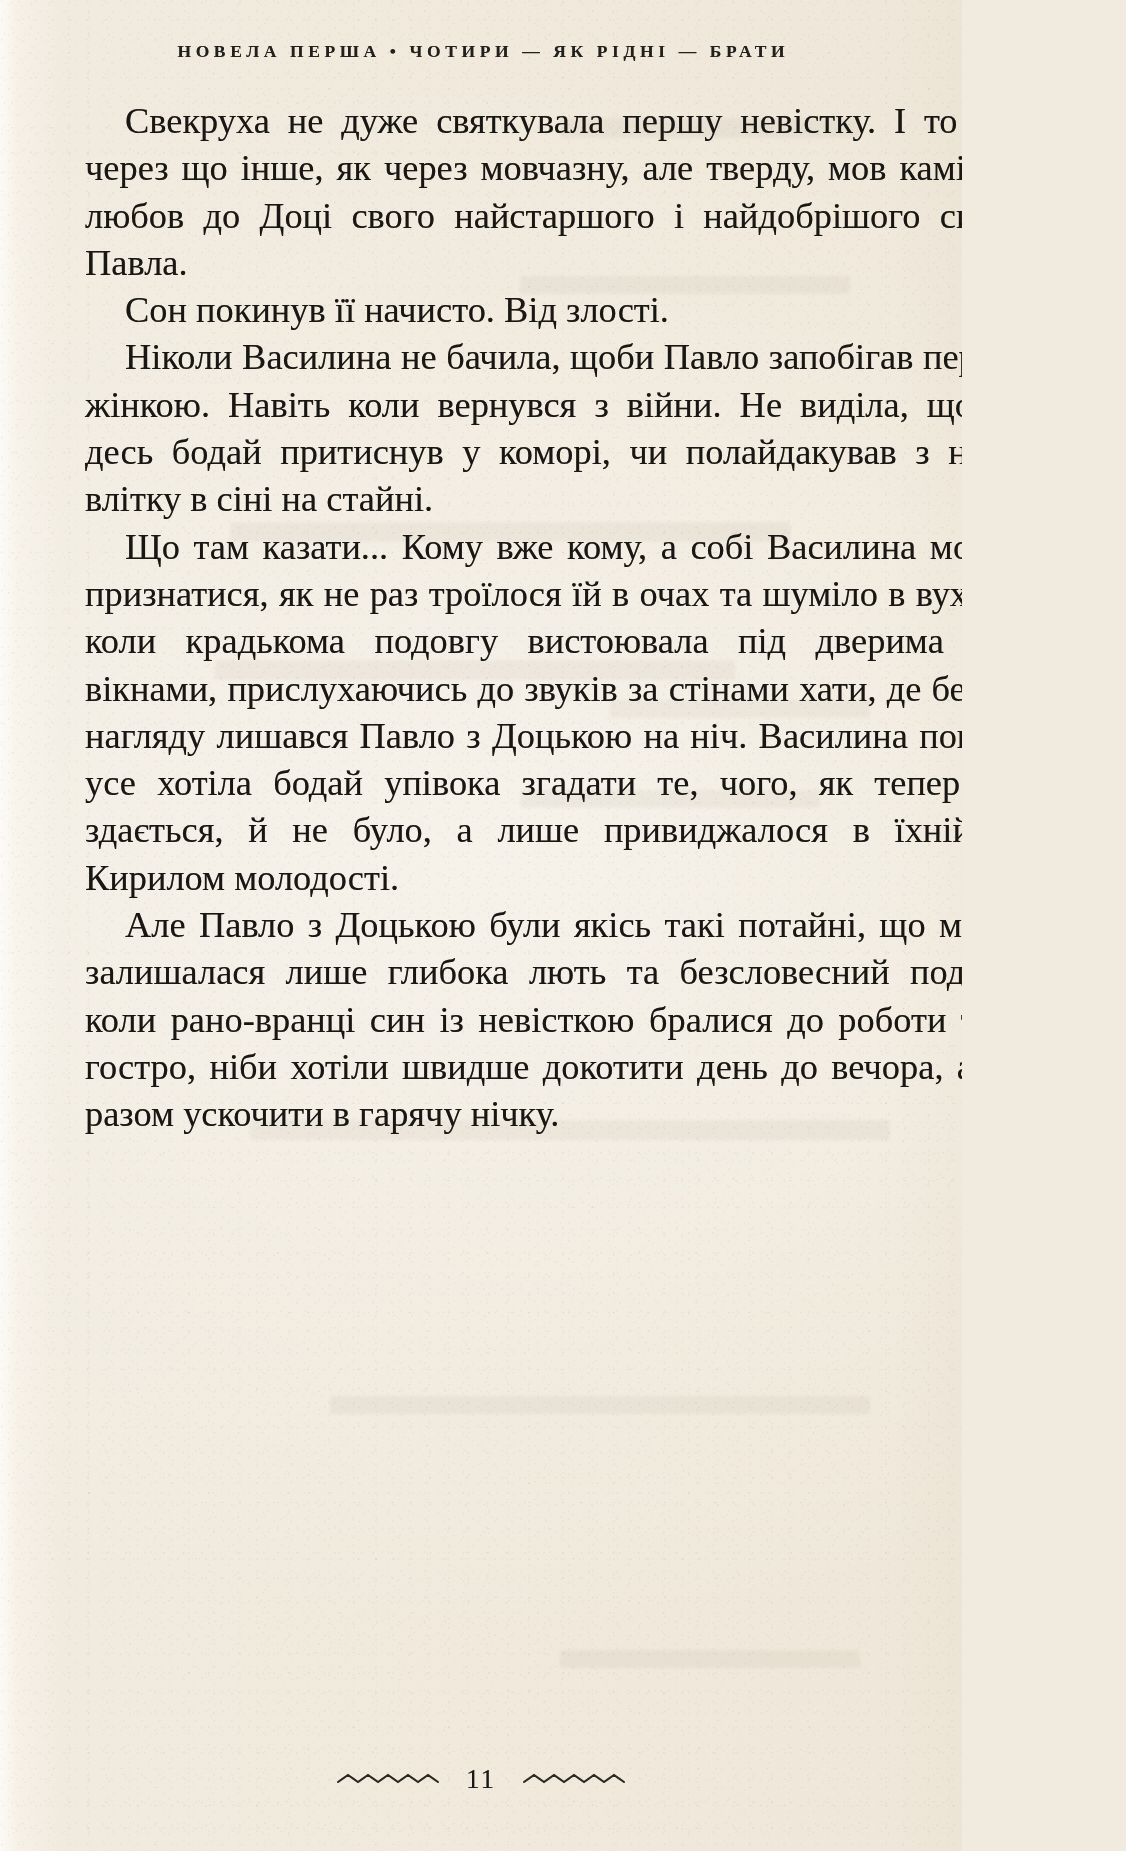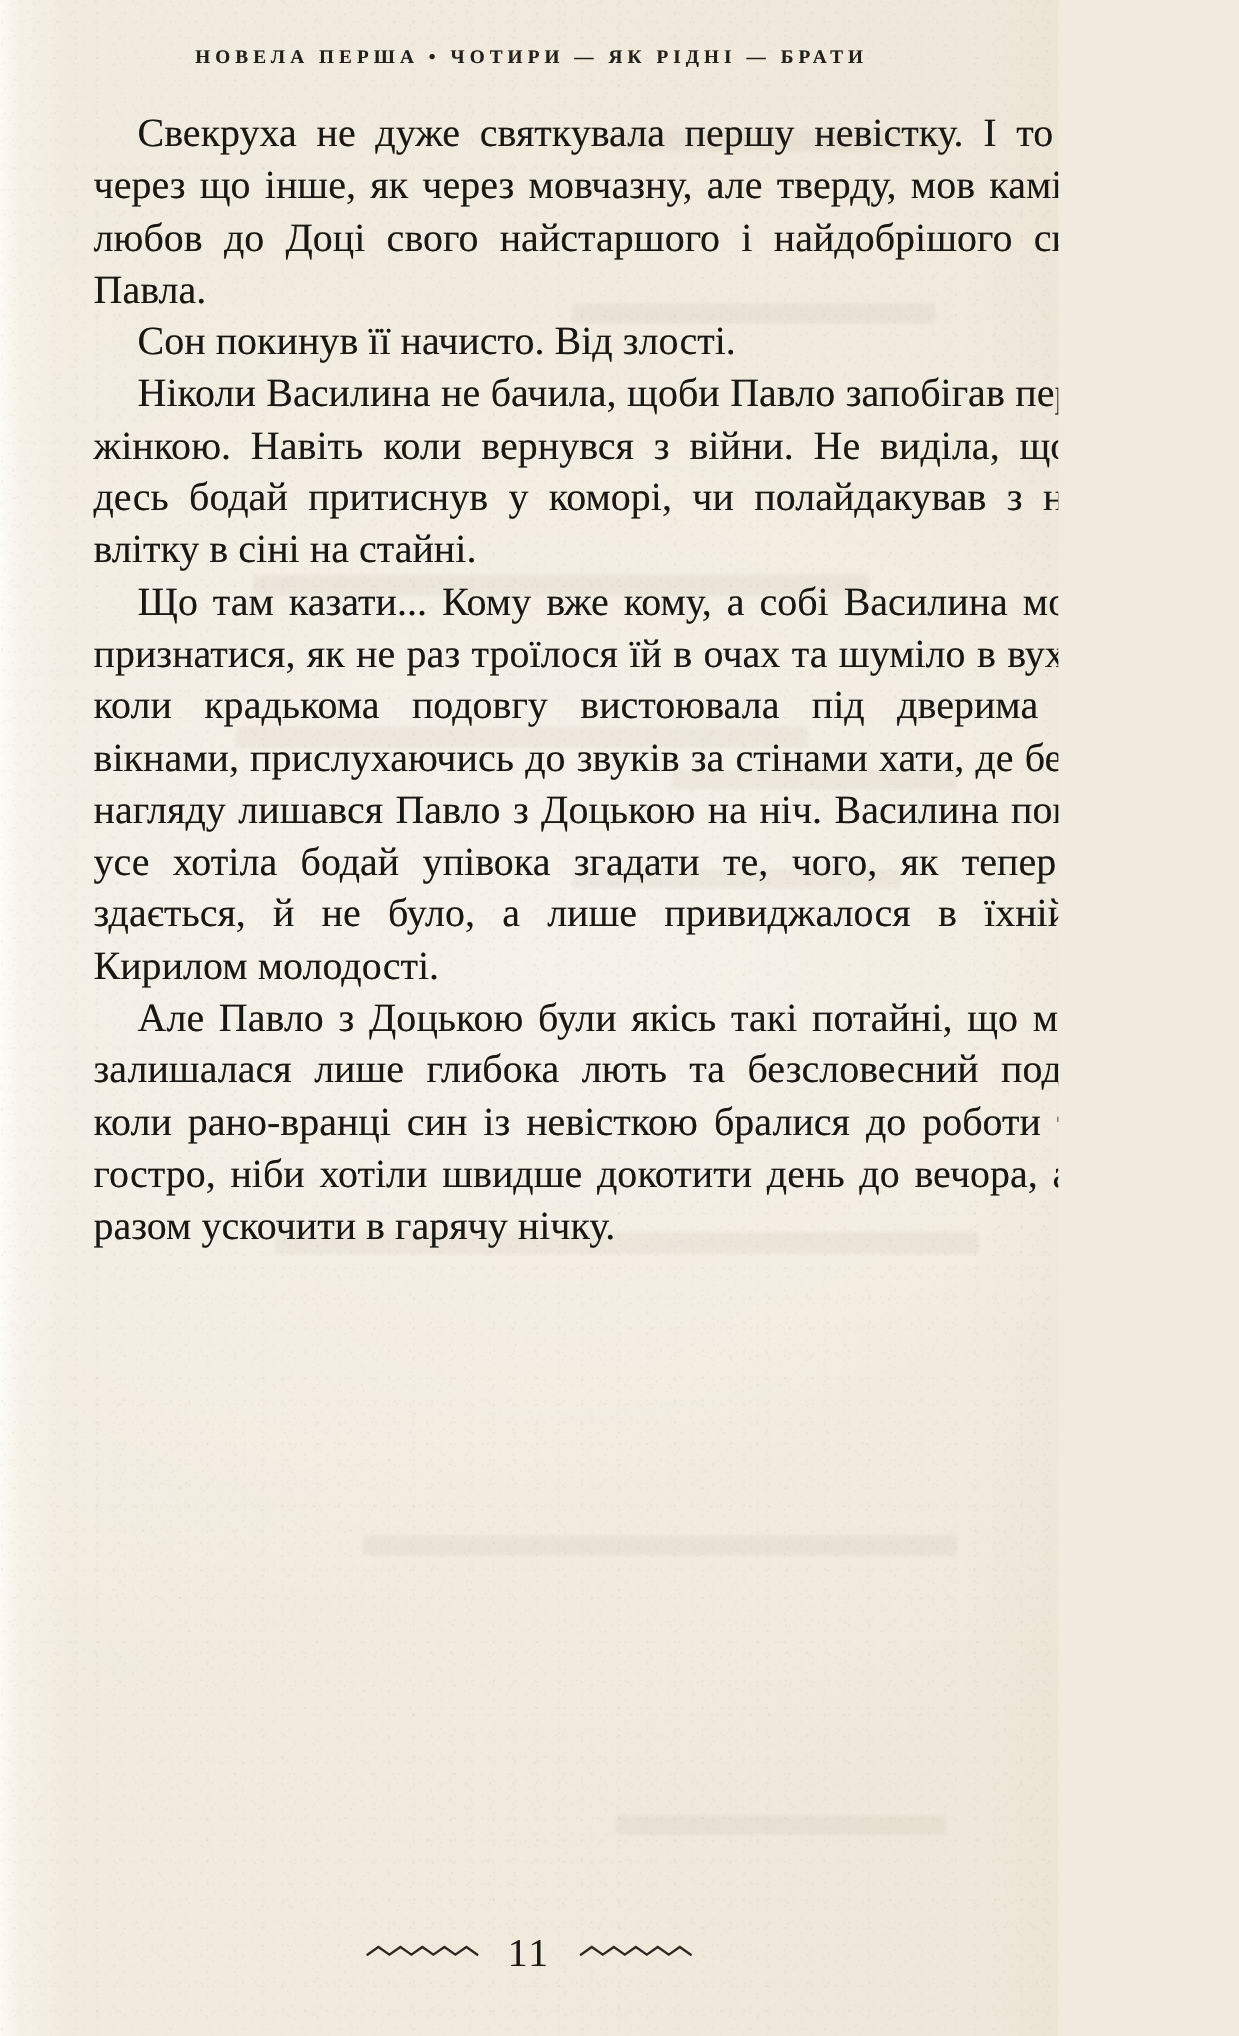--- a/index.html
+++ b/index.html
@@ -115,21 +115,21 @@
     left: 0;
     right: 0;
     bottom: 58px;
     display: flex;
     align-items: center;
     justify-content: center;
     gap: 26px;
   }
   .folio-num {
     color: #1b1915;
-    font-size: 36px;
+    font-size: 27px;
     letter-spacing: 2px;
     line-height: 1;
     font-family: "Liberation Serif", "DejaVu Serif", serif;
     text-align: right;
   }
   .ornament {
     display: block;
   }
   .ornament path {
     fill: none;

